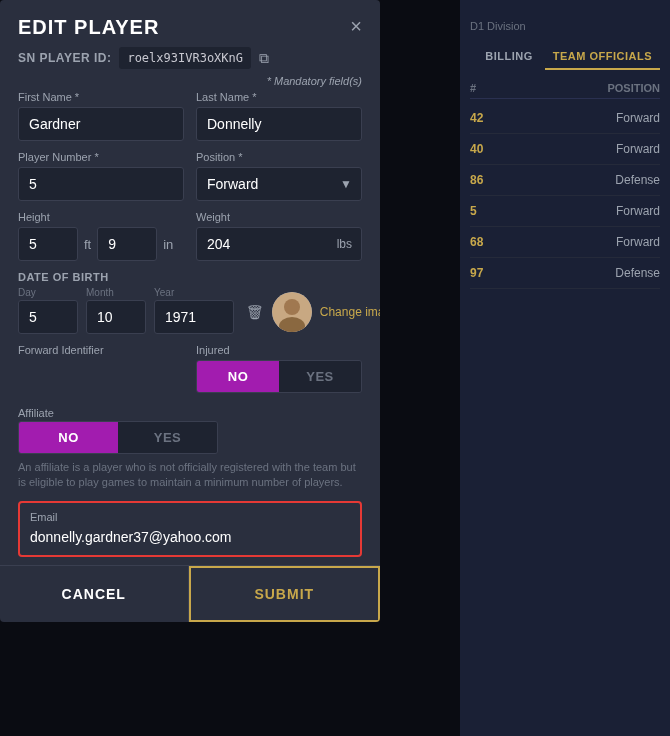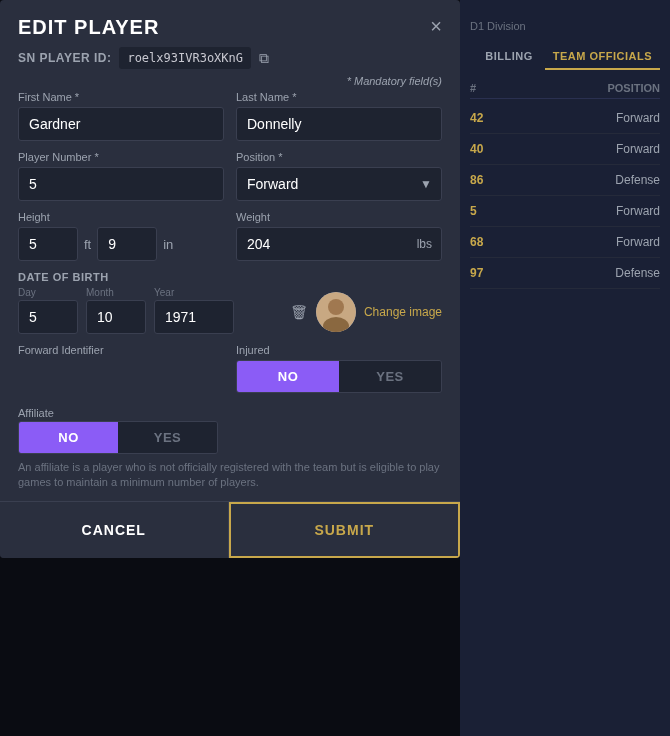--- a/index.html
+++ b/index.html
@@ -70,21 +70,21 @@
       position: absolute;
       top: 0; left: 0;
       width: 460px; height: 736px;
       background: rgba(0,0,0,0.6);
     }
 
     
     .modal {
       position: absolute;
       top: 0; left: 0;
-      width: 460px;
+      width: 380px;
       background: #2a2f3e;
       border-radius: 4px;
       overflow-y: auto;
       max-height: 736px;
     }
 
     .modal-header {
       display: flex;
       justify-content: space-between;
       align-items: flex-start;
@@ -338,21 +338,21 @@
       font-size: 13px;
       font-weight: bold;
       letter-spacing: 0.5px;
       cursor: pointer;
       border: none;
       outline: none;
       transition: background 0.2s;
     }
 
     .toggle-btn.active {
-      background: #8b5cf6;
+      background: #a21caf;
       color: #ffffff;
     }
 
     .toggle-btn.inactive {
       background: #1e2330;
       color: #6b7280;
     }
 
     .affiliate-note {
       color: #6b7280;
@@ -585,20 +585,24 @@
       <div style="max-width: 200px;">
         <div class="toggle-group">
           <button class="toggle-btn active">NO</button>
           <button class="toggle-btn inactive">YES</button>
         </div>
       </div>
     </div>
 
     <div class="affiliate-note">An affiliate is a player who is not officially registered with the team but is eligible to play games to maintain a minimum number of players.</div>
 
+    <div class="email-section">
+      <div class="email-label">Email</div>
+      <input class="email-input" type="email" value="donnelly.gardner37@yahoo.com" style="">
+    </div>
 
 
   </div>
 
   <div class="modal-footer">
     <button class="footer-btn cancel-btn">CANCEL</button>
     <button class="footer-btn submit-btn">SUBMIT</button>
   </div>
 
 </div>

